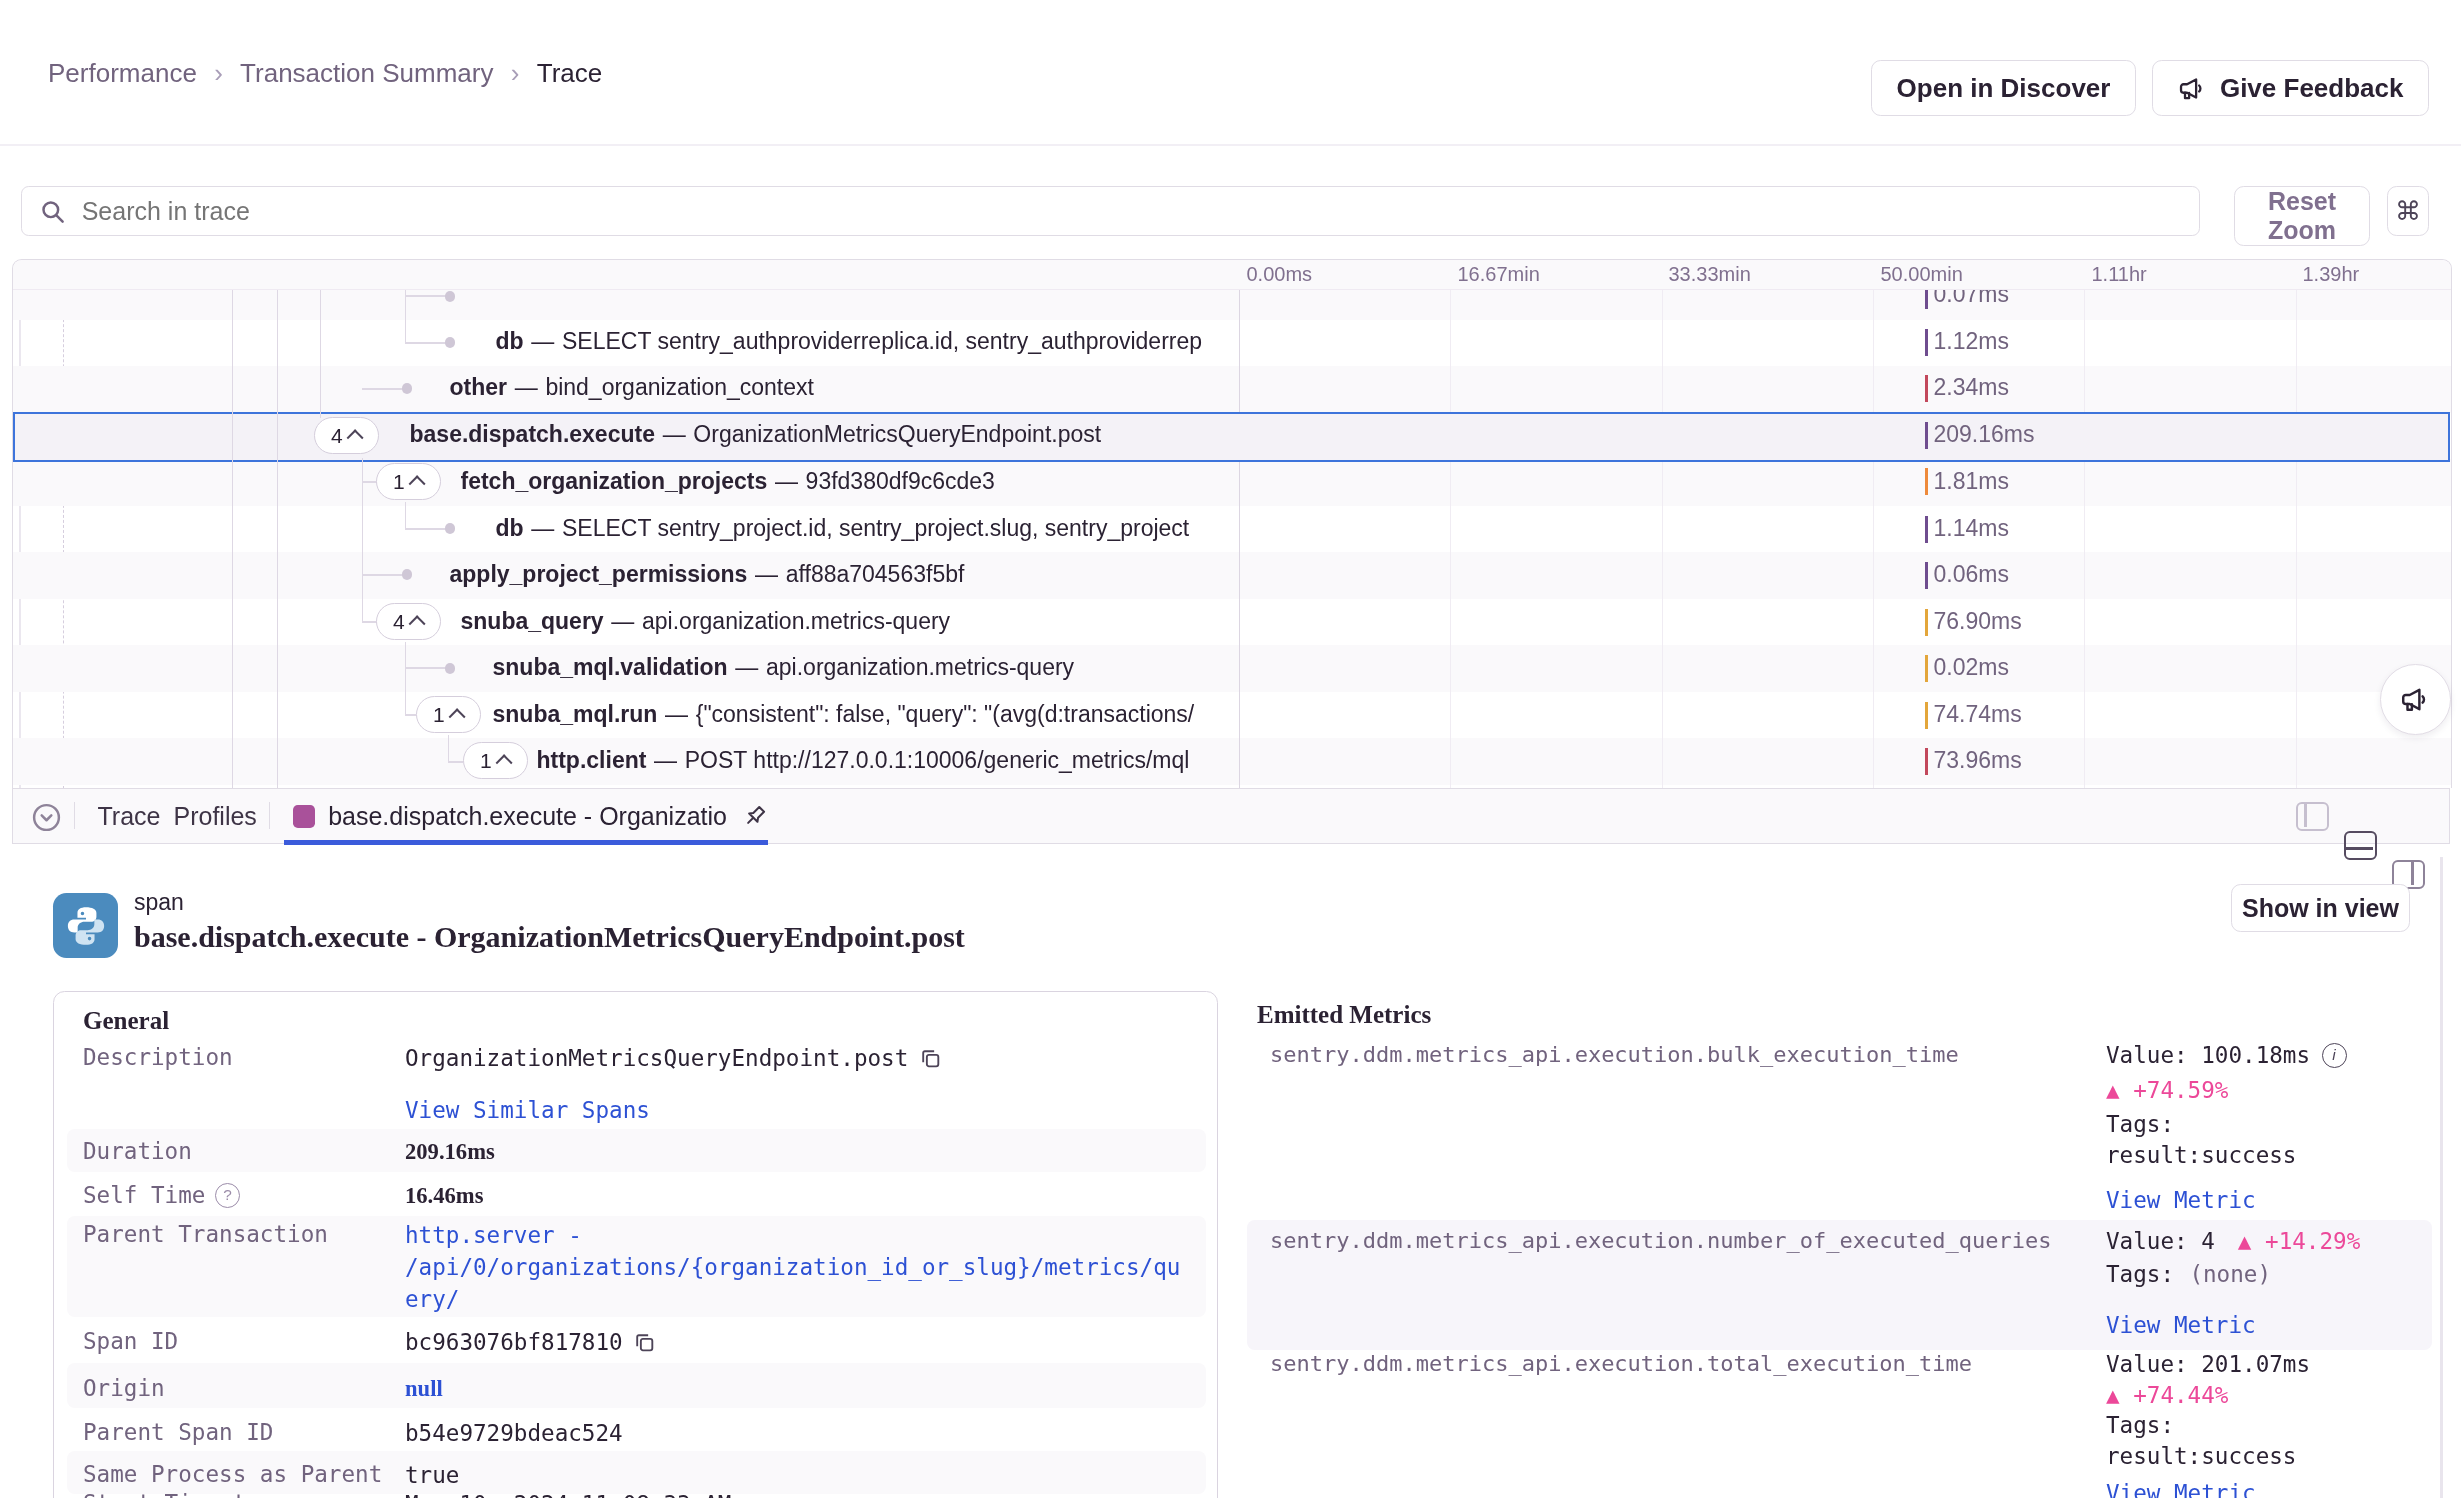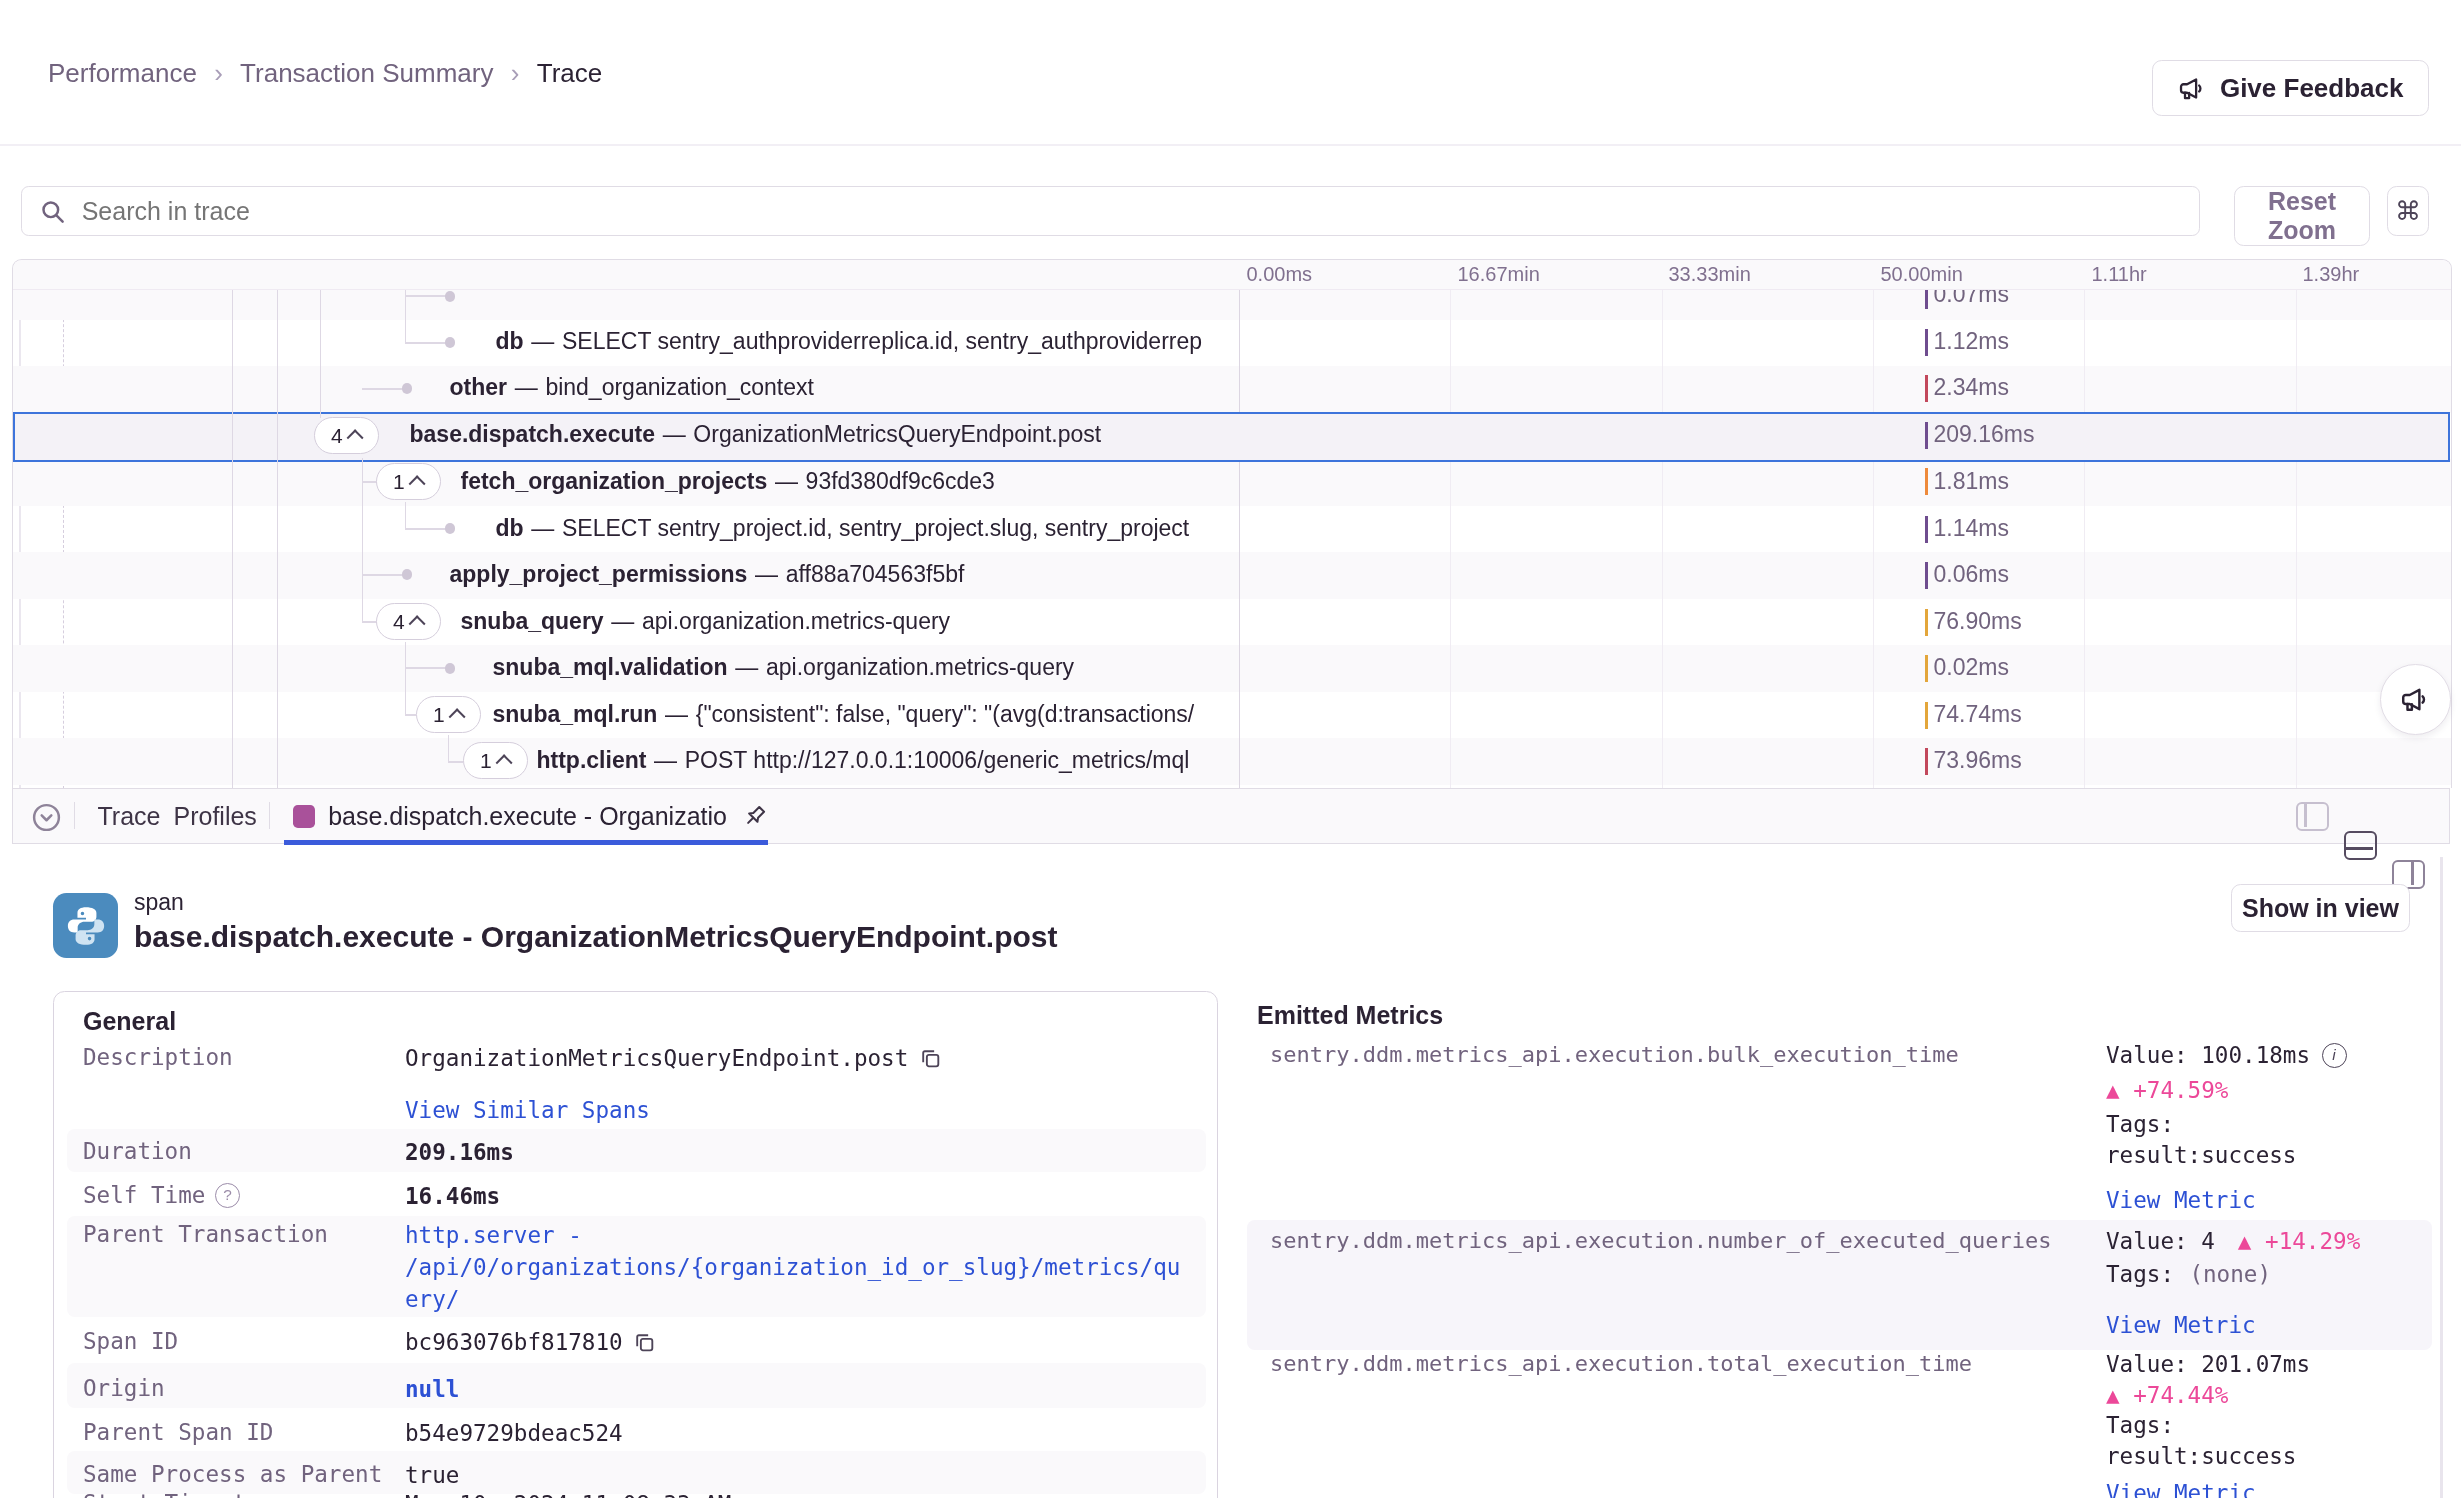--- a/index.html
+++ b/index.html
@@ -1,20 +1,20 @@
 <!DOCTYPE html>
 <html><head>
 <meta charset="utf-8">
 <style>
   html,body{margin:0;padding:0;}
   .page{position:relative;width:2461px;height:1499px;background:#fff;overflow:hidden;
         font-family:"Liberation Sans", sans-serif;color:#2B2233;}
   .abs{position:absolute;}
   .mono{font-family:"DejaVu Sans Mono", monospace;}
-  .bold{font-weight:bold;}
+  .bold{font-weight:bold;font-family:Liberation Serif, serif;}
   .lbl{color:#71637E;}
   .link{color:#2D51D4;}
   .red{color:#ec4899;}
   .btn{display:flex;align-items:center;justify-content:center;gap:13.4px;
        border:1.9px solid #E0DCE5;border-radius:9.6px;background:#fff;
        font-size:26px;font-weight:bold;color:#2B2233;box-sizing:border-box;}
   svg{display:block;}
   
   .viewport{left:11.5px;top:259px;width:2438px;height:528px;border:1.9px solid #E0DCE5;
             border-bottom:none;border-radius:9.6px 9.6px 0 0;overflow:hidden;background:#fff;}
@@ -68,20 +68,23 @@
 <div class="page">
 
   <div class="abs" style="left:48px;top:58px;display:flex;align-items:flex-start;gap:17.3px;font-size:26px;">
     <span class="lbl">Performance</span>
     <span style="color:#A99EB8;">›</span>
     <span class="lbl">Transaction Summary</span>
     <span style="color:#A99EB8;">›</span>
     <span>Trace</span>
   </div>
 
+  <button class="btn abs" style="left:1871px;top:60px;width:265px;height:56px;">
+    <span>Open in Discover</span>
+  </button>
   <button class="btn abs" style="left:2152px;top:60px;width:277px;height:56px;">
     <span>
       <svg width="29" height="29" viewBox="0 0 24 24" fill="none" stroke="#2B2233" stroke-width="1.9" stroke-linejoin="round" stroke-linecap="round">
         <path d="M15 4.5 V19.5 L7.5 15.5 H4.5 A2 2 0 0 1 2.5 13.5 V10.5 A2 2 0 0 1 4.5 8.5 H7.5 Z"></path>
         <path d="M5.8 15.5 V20 H9.2 V15.7"></path>
         <path d="M17.5 9.5 A3.5 3.5 0 0 1 17.5 14.5"></path>
       </svg>
     </span>
     <span>Give Feedback</span>
   </button>

